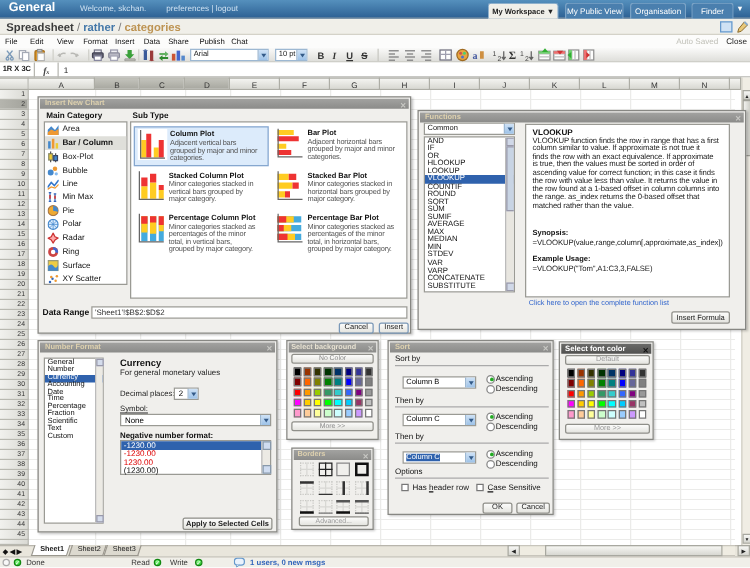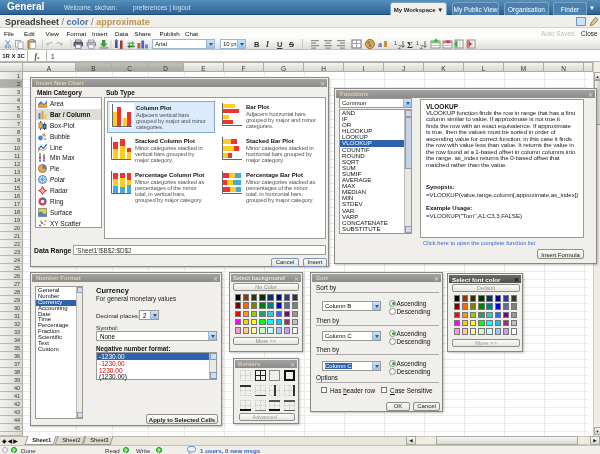--- a/index.html
+++ b/index.html
@@ -77,21 +77,21 @@
 <div class="ab" id="logo">General</div>
 <div class="ab" id="welcome">Welcome, skchan.</div>
 <div class="ab" id="preflog">preferences | logout</div>
 <div class="ab ttab" id="tw">My Workspace ▼</div>
 <div class="ab ttab" id="tp">My Public View</div>
 <div class="ab ttab" id="to">Organisation</div>
 <div class="ab ttab" id="tf">Finder</div>
 <div class="ab" id="tdrop">▼</div>
 
 <div class="ab" id="crumb"></div>
-<div class="ab" id="crumbtxt">Spreadsheet <span class="sl">/</span> <span class="sk">color</span> <span class="sl">/</span> <span class="ft">approximate</span></div>
+<div class="ab" id="crumbtxt">Spreadsheet <span class="sl">/</span> <span class="sk">rather</span> <span class="sl">/</span> <span class="ft">categories</span></div>
 <div class="ab" id="ic1"></div>
 <svg class="ab" style="left:589px;top:16px;" width="10" height="11" viewBox="0 0 10 11">
     <path d="M6.5 1.5 L9 4 L4 9 L1.2 9.8 L2 7 Z" fill="#e8c87a" stroke="#8a6a2a" stroke-width="0.8"></path>
     <path d="M6.5 1.5 L9 4" stroke="#88aacc" stroke-width="1.6"></path>
   </svg>
 
 <div class="ab" id="menubar"></div>
 <span class="ab mi" style="left:4px;">File</span>
 <span class="ab mi" style="left:24px;">Edit</span>
 <span class="ab mi" style="left:45.5px;">View</span>

